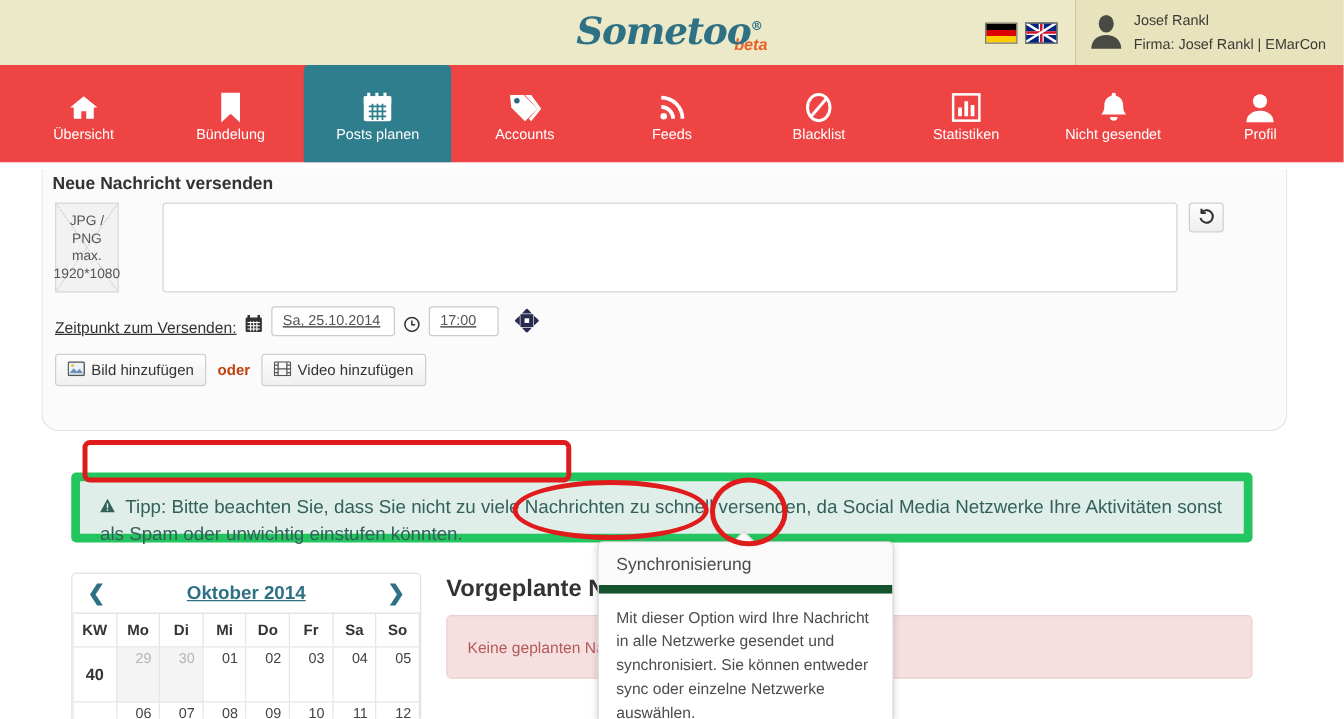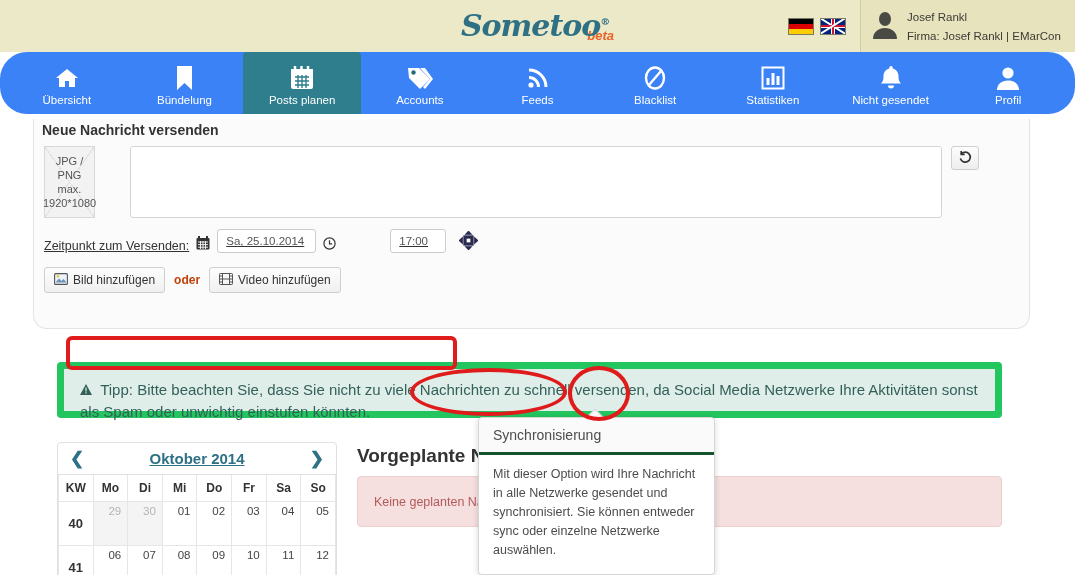--- a/index.html
+++ b/index.html
@@ -66,22 +66,22 @@
   .userbox {
     height:52px; width:215px; background:#e7e3bd;
     border-left:1px solid #cfcba6;
     display:flex; align-items:center; padding:0 8px 0 10px; gap:8px;
   }
   .avatar-ic { color:#4a4a45; flex:0 0 auto; }
   .userinfo { display:flex; flex-direction:column; gap:7px; font-size:11.5px; color:#3b3b35; }
 
   
   .nav {
-    height:62px; background:#3b82f6;
-    display:flex; align-items:stretch; padding:0 8px;border-radius:27px;
+    height:78px; background:#ef4444;
+    display:flex; align-items:stretch; padding:0 8px;
   }
   .nav-item {
     flex:1 1 0; display:flex; flex-direction:column;
     align-items:center; justify-content:center; gap:3px;
     color:#ffffff; font-size:11.5px; cursor:pointer;
     border-radius:4px 4px 0 0; padding-top:4px;
   }
   .nav-item.active { background:#2e7e8d; }
   .nav-ic { height:26px; display:flex; align-items:center; justify-content:center; }
   .nav-ic svg { display:block; }
@@ -126,21 +126,21 @@
   .timerow {
     position:absolute; left:44px; top:115px;
     display:flex; align-items:flex-end; gap:7px; font-size:12.5px; color:#333;text-decoration:underline;
   }
   .inp {
     background:#fff; border:1px solid #cccccc; border-radius:3px;
     height:24px; padding:0 8px; font-size:11.5px; color:#555;
     display:flex; align-items:center;
   }
   .inp-date { width:99px; }
-  .inp-time { width:56px;margin-left:47px; }
+  .inp-time { width:56px; }
 
   .btnrow {
     position:absolute; left:44px; top:153px;
     display:flex; align-items:center; gap:9px;
   }
   .wbtn {
     background:linear-gradient(#fdfdfd,#f0f0f0); border:1px solid #cfcfcf; border-radius:3px;
     height:26px; padding:0 9px; font-size:12px; color:#333;
     display:flex; align-items:center; gap:5px; cursor:pointer;justify-content:space-between;
   }
@@ -180,21 +180,21 @@
     position:absolute; left:478px; top:303px; width:237px; height:158px;
     background:#fff; border:1px solid #d6d6d6; border-radius:4px;
     box-shadow:0 2px 6px rgba(0,0,0,0.16); z-index:30;
   }
   .tooltip-arrow {
     position:absolute; left:110px; top:-7px; width:12px; height:12px;
     background:#fafafa; border-left:1px solid #d6d6d6; border-top:1px solid #d6d6d6;
     transform:rotate(45deg);
   }
   .tooltip-head {
-    background:#fafafa; border-bottom:3px solid #14532d; border-radius:4px 4px 0 0;
+    background:#fafafa; border-bottom:7px solid #14532d; border-radius:4px 4px 0 0;
     padding:9px 14px; font-size:14px; color:#4c4c4c;
   }
   .tooltip-body { padding:10px 14px; font-size:12.5px; color:#4c4c4c; line-height:19px; }
 
   
   .tipbox {
     position:absolute; left:57px; top:248px; width:945px; height:56px;
     background:#dfeee8; border:7px solid #22c55e; border-radius:4px;
     padding:10px 16px; font-size:15px; color:#34605a; line-height:22px;
   }

